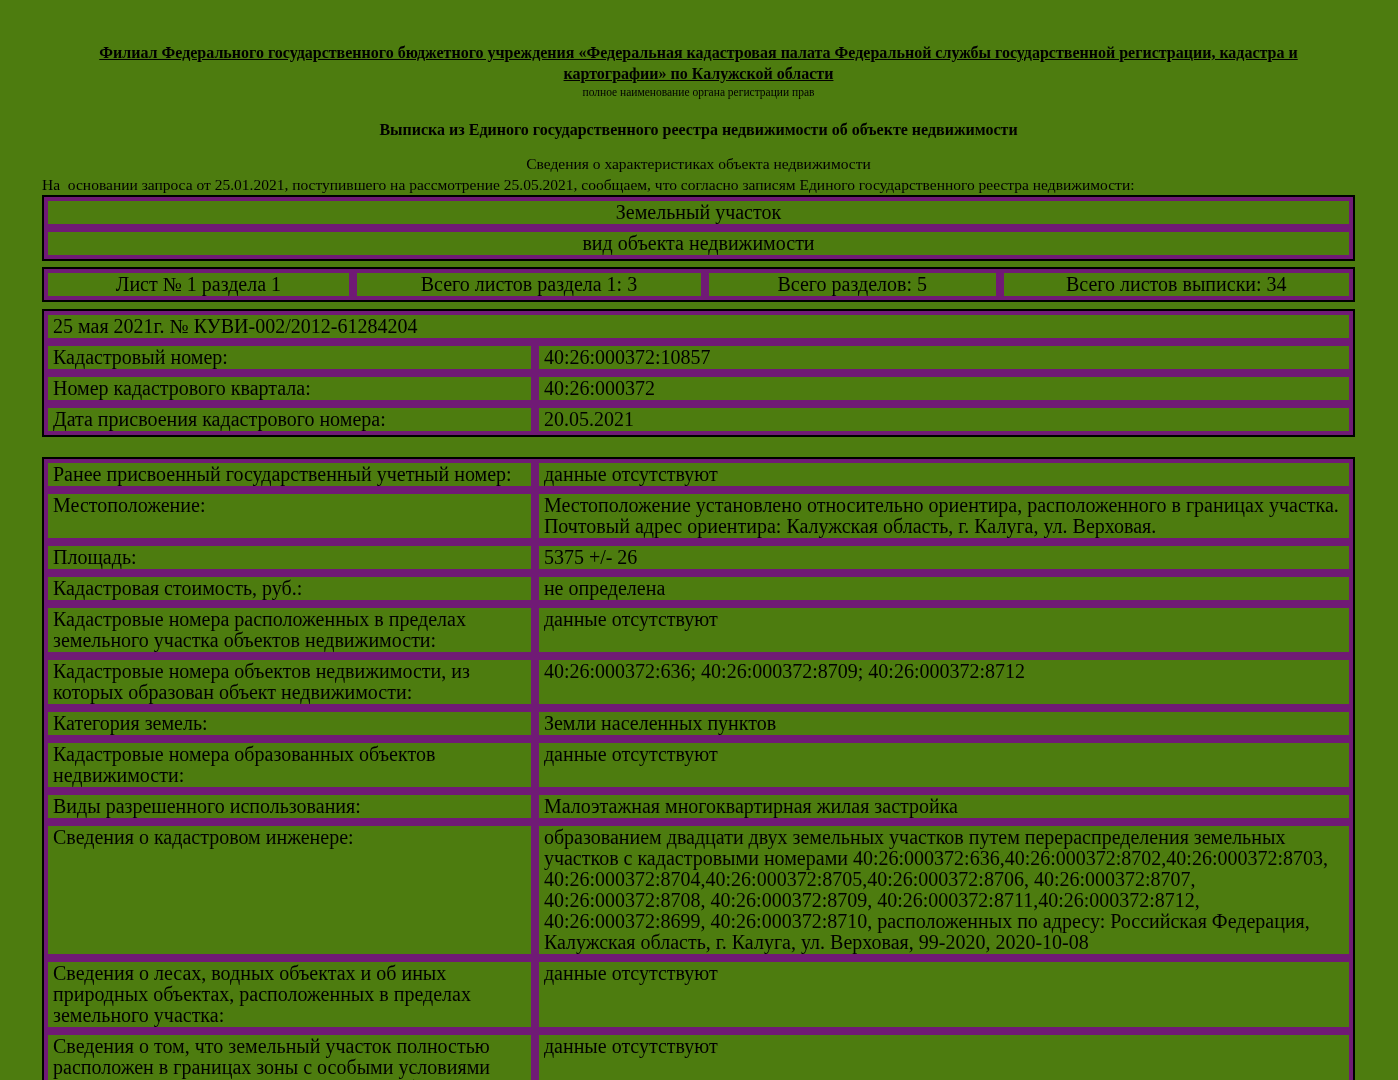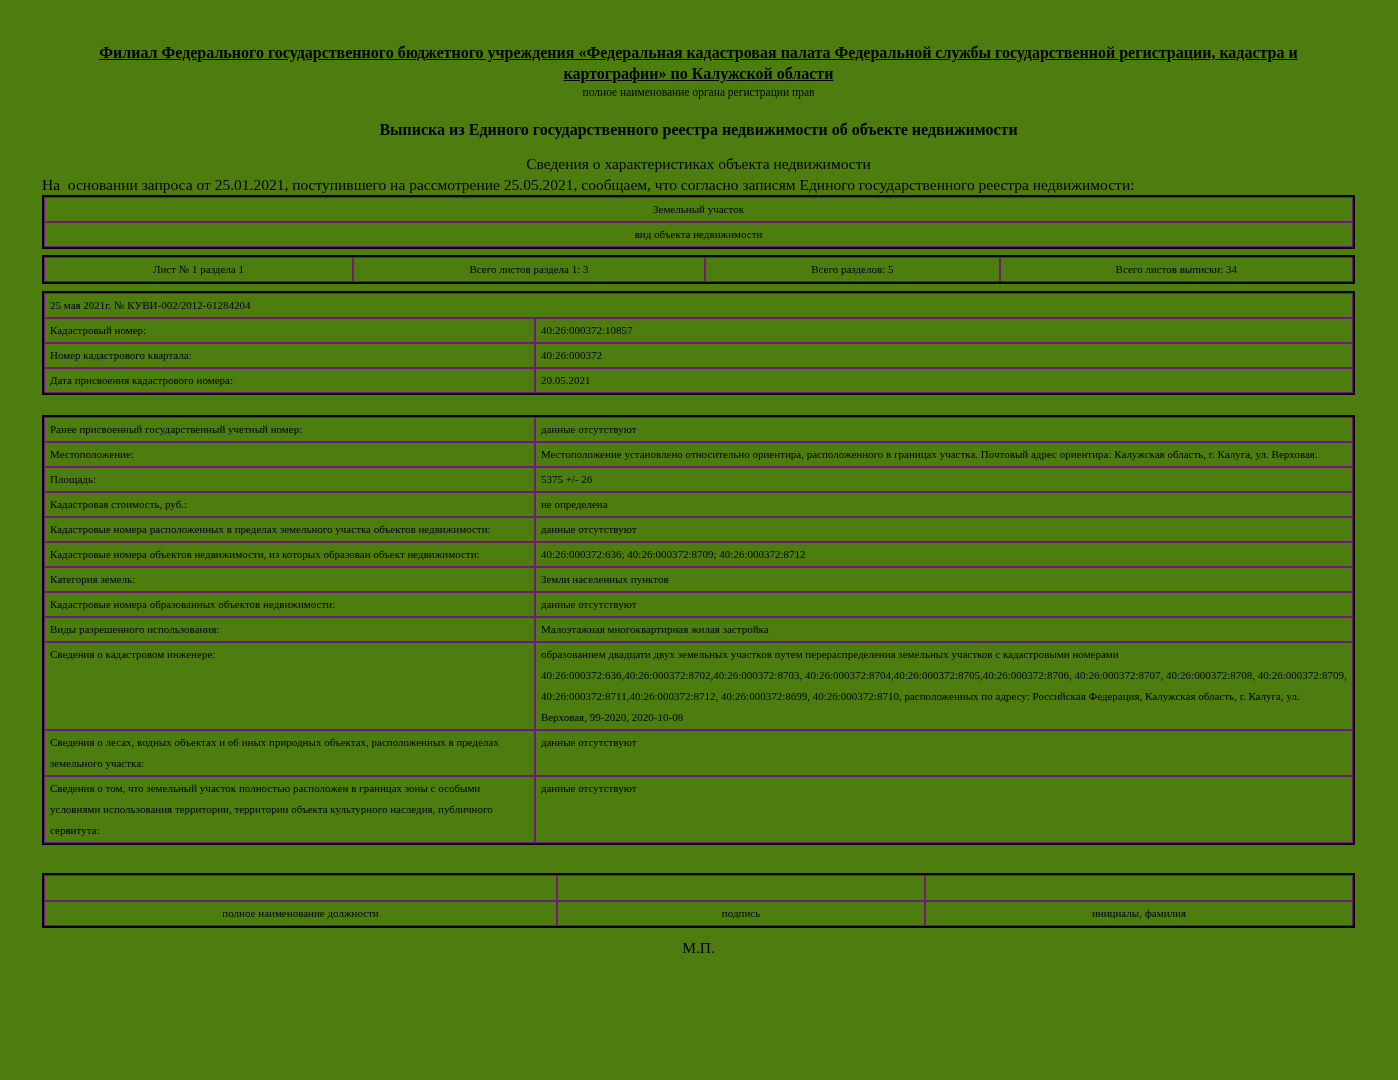--- a/index.html
+++ b/index.html
@@ -53,24 +53,24 @@
     margin: 7px 0 4px 0;
   }
   table {
     width: 100%;
     border-collapse: separate;
     border-spacing: 0;
     border: 2px solid #000;
     table-layout: fixed;
   }
   td {
-    border: 1px solid #701a75;
+    border: 4px solid #701a75;
     padding: 1px 5px;
     vertical-align: top;
-    font-size: 11px;
+    font-size: 20px;
     line-height: 21px;
     overflow: hidden;
   }
   .t-center td { text-align: center; }
   .tbl-b { margin-top: 6px; }
   .tbl-c { margin-top: 7px; }
   .tbl-d { margin-top: 20px; }
   .tbl-e { margin-top: 28px; }
   .tbl-e td.empty-cell { height: 22px; }
   .tbl-e .sig-caption td { text-align: center; }

